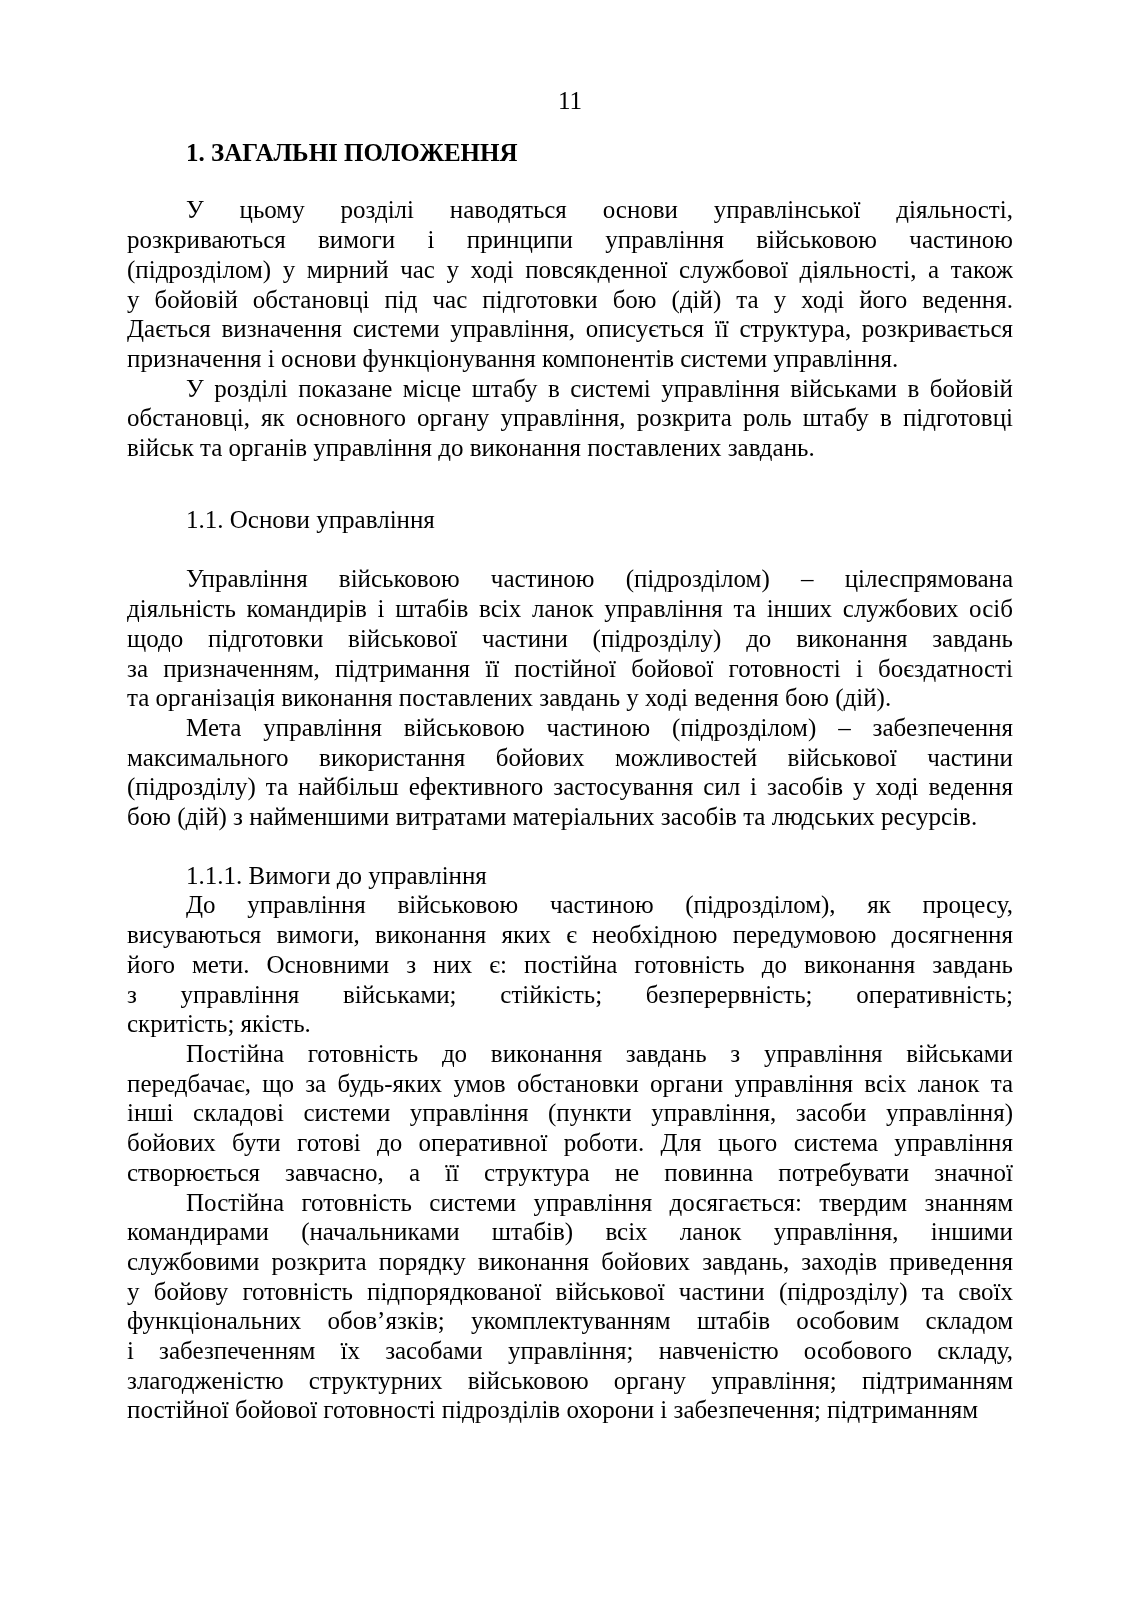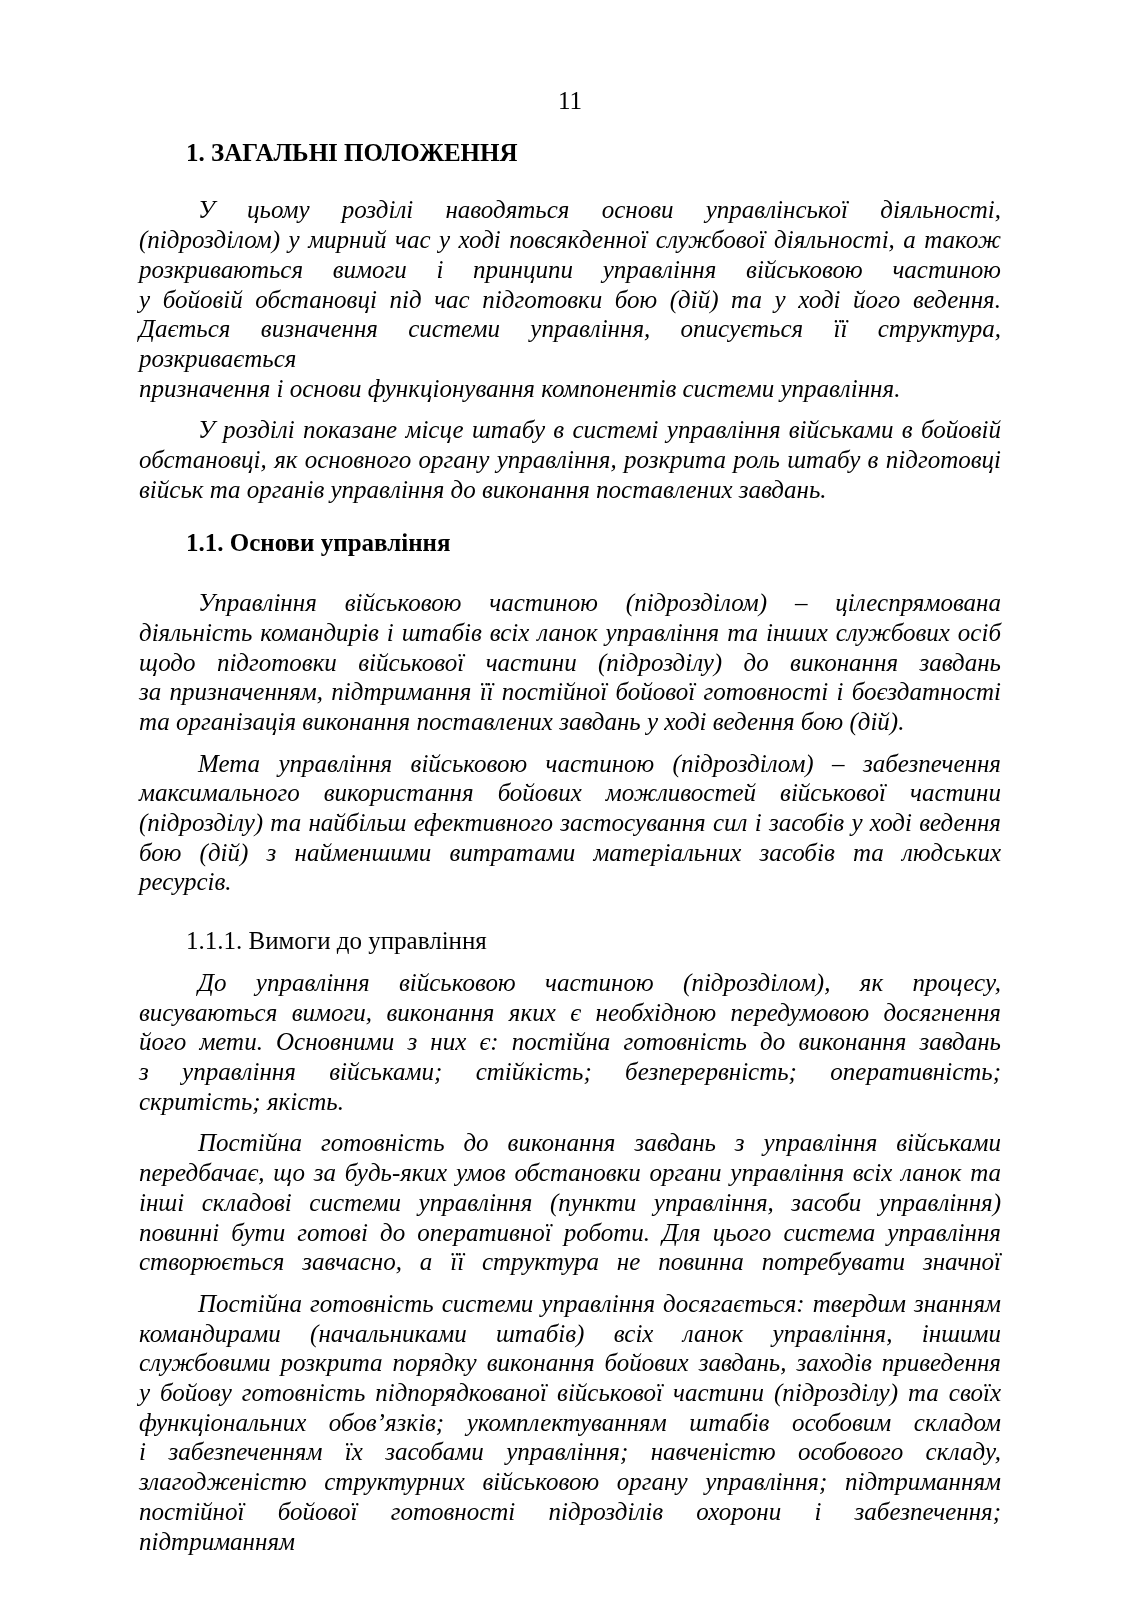--- a/index.html
+++ b/index.html
@@ -27,44 +27,44 @@
   }
   .page-number {
     text-align: center;
     margin: 0;
   }
   .heading {
     padding-left: 59px;
     text-align: left;
   }
   .heading.h1 { font-weight: bold; margin-top: 22px; margin-bottom: 28px; }
-  .heading.h2 { font-weight: bold; margin-top: 24px; margin-bottom: 30px; }
+  .heading.h2 { font-weight: normal; margin-top: 42px; margin-bottom: 30px; }
   .heading.h3 { font-weight: normal; margin-top: 29px; }
-  .para { margin: 12px; font-style: italic; }
+  .para { margin: 0; }
   .line {
     display: block;
     text-align: justify;
     text-align-last: justify;
     white-space: normal;
   }
   .line.first { text-indent: 59px; }
   .line.last { text-align-last: left; }
 </style>
 </head>
 <body>
 
 <div class="page">
   <div class="content">
     <div class="page-number">11</div>
     <div>
         <div class="heading h1">1. ЗАГАЛЬНІ ПОЛОЖЕННЯ</div>
         <div class="para">
           <span class="line first">У цьому розділі наводяться основи управлінської діяльності,</span>
+          <span class="line">розкриваються вимоги і принципи управління військовою частиною</span>
           <span class="line">(підрозділом) у мирний час у ході повсякденної службової діяльності, а також</span>
-          <span class="line">розкриваються вимоги і принципи управління військовою частиною</span>
           <span class="line">у бойовій обстановці під час підготовки бою (дій) та у ході його ведення.</span>
           <span class="line">Дається визначення системи управління, описується її структура, розкривається</span>
           <span class="line last">призначення і основи функціонування компонентів системи управління.</span>
         </div>
         <div class="para">
           <span class="line first">У розділі показане місце штабу в системі управління військами в бойовій</span>
           <span class="line">обстановці, як основного органу управління, розкрита роль штабу в підготовці</span>
           <span class="line last">військ та органів управління до виконання поставлених завдань.</span>
         </div>
         <div class="heading h2">1.1. Основи управління</div>
@@ -86,21 +86,21 @@
           <span class="line first">До управління військовою частиною (підрозділом), як процесу,</span>
           <span class="line">висуваються вимоги, виконання яких є необхідною передумовою досягнення</span>
           <span class="line">його мети. Основними з них є: постійна готовність до виконання завдань</span>
           <span class="line">з управління військами; стійкість; безперервність; оперативність;</span>
           <span class="line last">скритість; якість.</span>
         </div>
         <div class="para">
           <span class="line first">Постійна готовність до виконання завдань з управління військами</span>
           <span class="line">передбачає, що за будь-яких умов обстановки органи управління всіх ланок та</span>
           <span class="line">інші складові системи управління (пункти управління, засоби управління)</span>
-          <span class="line">повинні бути готові до оперативної роботи. Для цього система управління</span>
+          <span class="line">бойових бути готові до оперативної роботи. Для цього система управління</span>
           <span class="line">створюється завчасно, а її структура не повинна потребувати значної</span>
         </div>
         <div class="para">
           <span class="line first">Постійна готовність системи управління досягається: твердим знанням</span>
           <span class="line">командирами (начальниками штабів) всіх ланок управління, іншими</span>
           <span class="line">службовими розкрита порядку виконання бойових завдань, заходів приведення</span>
           <span class="line">у бойову готовність підпорядкованої військової частини (підрозділу) та своїх</span>
           <span class="line">функціональних обов’язків; укомплектуванням штабів особовим складом</span>
           <span class="line">і забезпеченням їх засобами управління; навченістю особового складу,</span>
           <span class="line">злагодженістю структурних військовою органу управління; підтриманням</span>

